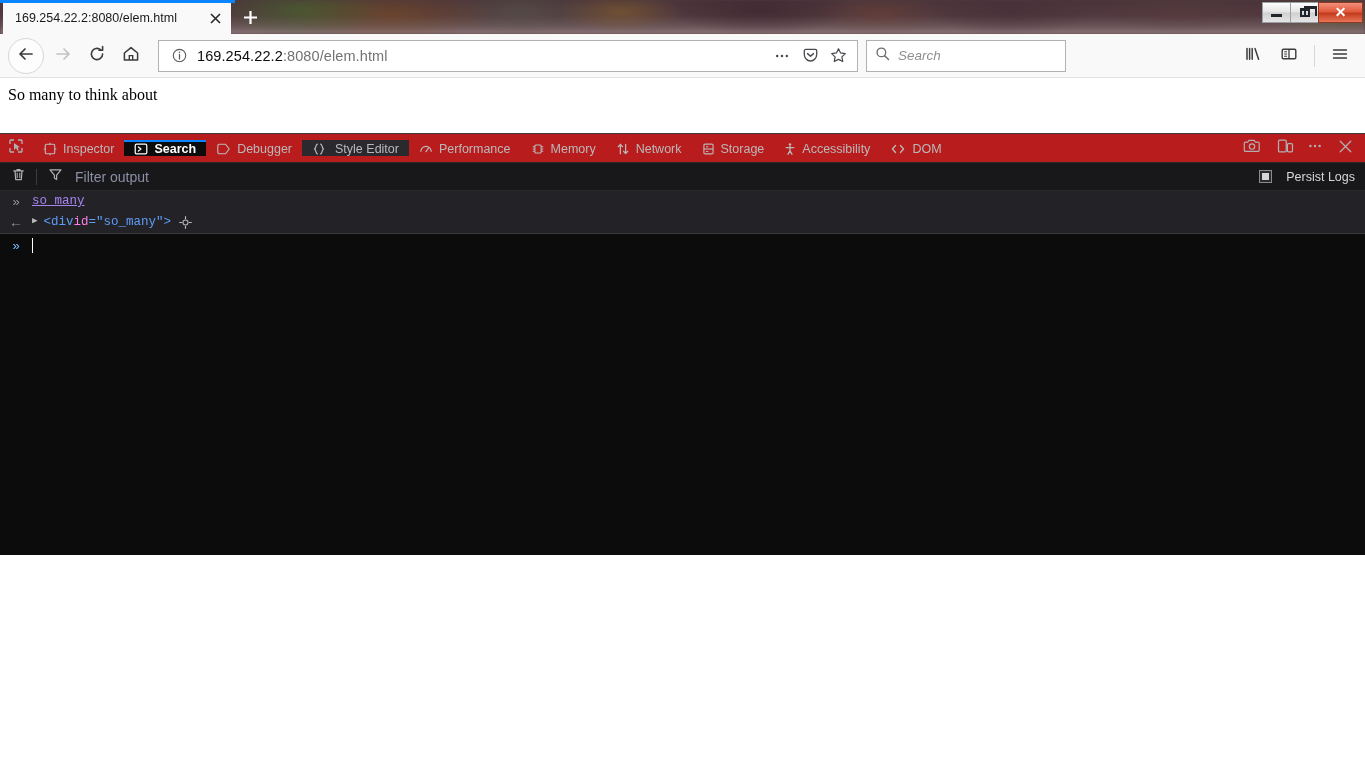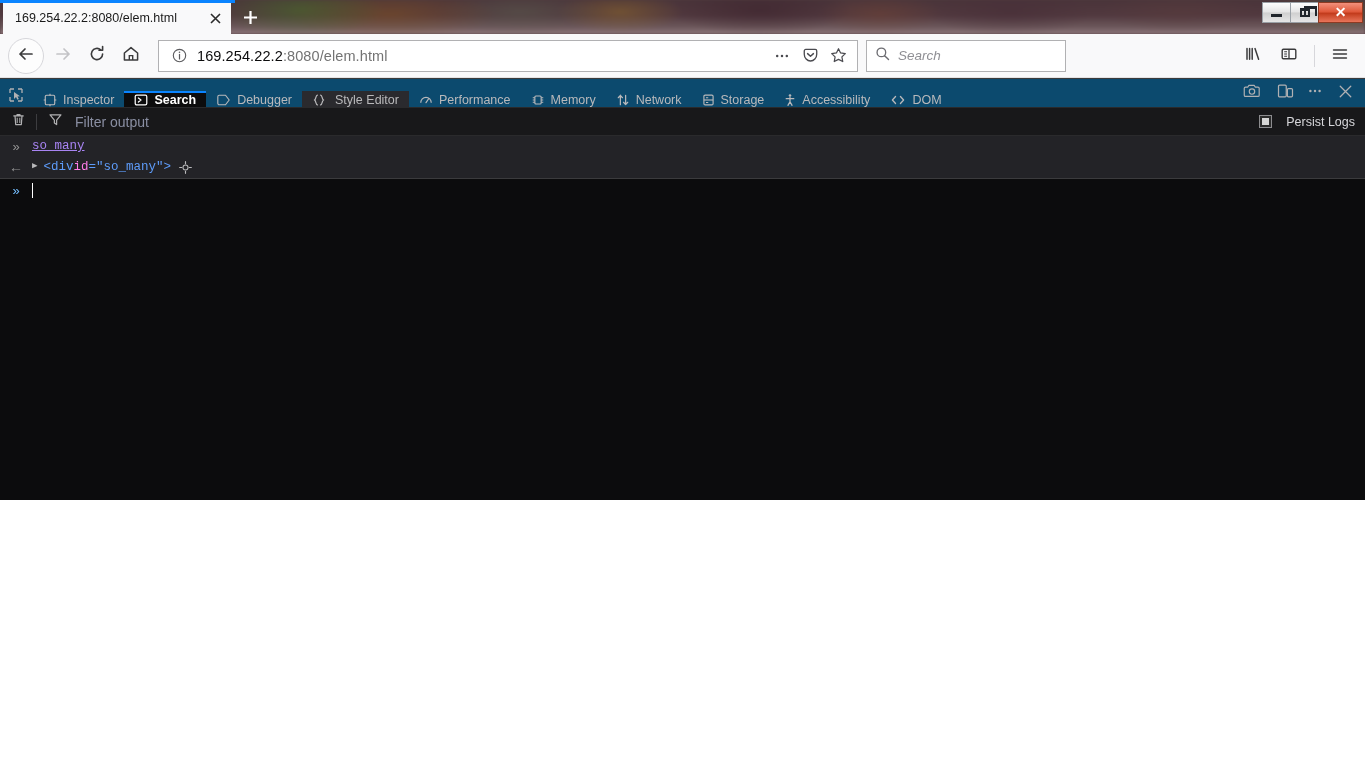--- a/index.html
+++ b/index.html
@@ -192,22 +192,22 @@
     flex: 0 0 422px;
     height: 422px;
     background: #0c0c0d;
     border-top: 1px solid #3b3b3b;
     display: flex; flex-direction: column;
     color: #b1b1b3;
   }
 
   .dt-toolbar {
     height: 29px; flex: 0 0 29px;
-    background: #0c4a6e;
-    display: flex; align-items: flex-end;
+    background: #b91c1c;
+    display: flex; align-items: center;
     border-bottom: 1px solid #araraa;
     border-bottom: 1px solid #2a2a2c;
   }
   .dt-picker {
     width: 32px;
     display: flex; align-items: center; justify-content: center;
     color: #b1b1b3;
   }
   .dt-vsep { width: 1px; background: #3d3d40; margin: 6px 0; }
 
@@ -458,20 +458,23 @@
       <div class="navbtn">
         <span>
           <svg width="18" height="18" viewBox="0 0 18 18" aria-hidden="true">
             <path d="M2.6 5 H15.4 M2.6 9 H15.4 M2.6 13 H15.4" stroke="#3b3b3c" stroke-width="1.6" stroke-linecap="round"></path>
           </svg>
         </span>
       </div>
     </div>
   </div>
 
+  <div class="content">
+    <div class="page-text">So many to think about</div>
+  </div>
 
   <div class="devtools">
 
     <div class="dt-toolbar">
       <div class="dt-picker">
         <span>
           <svg width="16" height="16" viewBox="0 0 16 16" aria-hidden="true">
             <path d="M2 2 H6 M2 2 V6 M14 2 H10 M14 2 V6 M2 14 H6 M2 14 V10 M14 14 H10 M14 14 V10" stroke="#b1b1b3" stroke-width="1.3" fill="none"></path>
             <path d="M6 5 L6 12 L8 10 L9.4 12.8 L10.8 12 L9.5 9.4 L12 9.2 Z" fill="#b1b1b3"></path>
           </svg>

